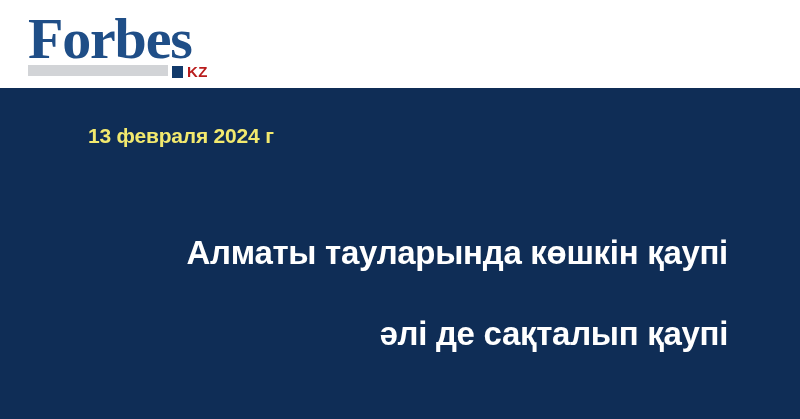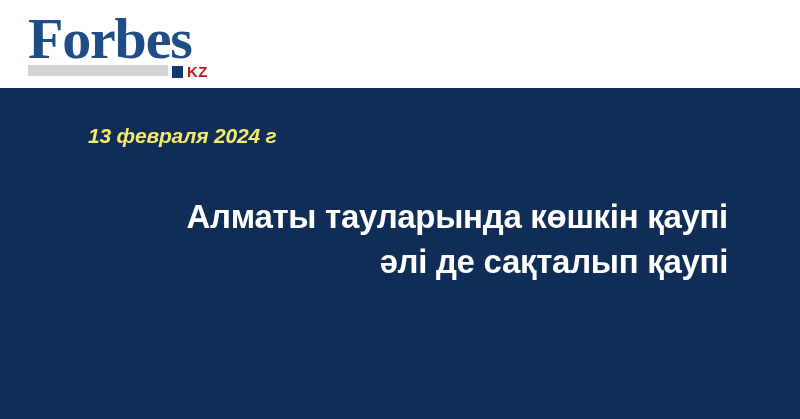--- a/index.html
+++ b/index.html
@@ -111,39 +111,39 @@
     position: absolute;
     left: 0;
     top: 36px;
     font-family: "Liberation Sans", sans-serif;
     font-weight: bold;
     font-size: 21px;
     line-height: 24px;
     letter-spacing: -0.2px;
     color: #F2E96E;
     white-space: nowrap;
-    font-style: italic;
   }
 
   .article-title {
     position: absolute;
     left: 0;
     top: 84px;
     width: 640px;
     font-family: "Liberation Sans", sans-serif;
     font-weight: bold;
     font-size: 33px;
     line-height: 45px;
     letter-spacing: -0.3px;
     color: #FFFFFF;
   }
 
   .article-title-line {
     display: block;
     white-space: nowrap;
+    margin-top: 36px;
   }
 </style>
 </head>
 <body>
 
 <div class="page">
 
   <div class="header">
     <div class="logo">
       <div class="logo-wordmark">Forbes</div>

